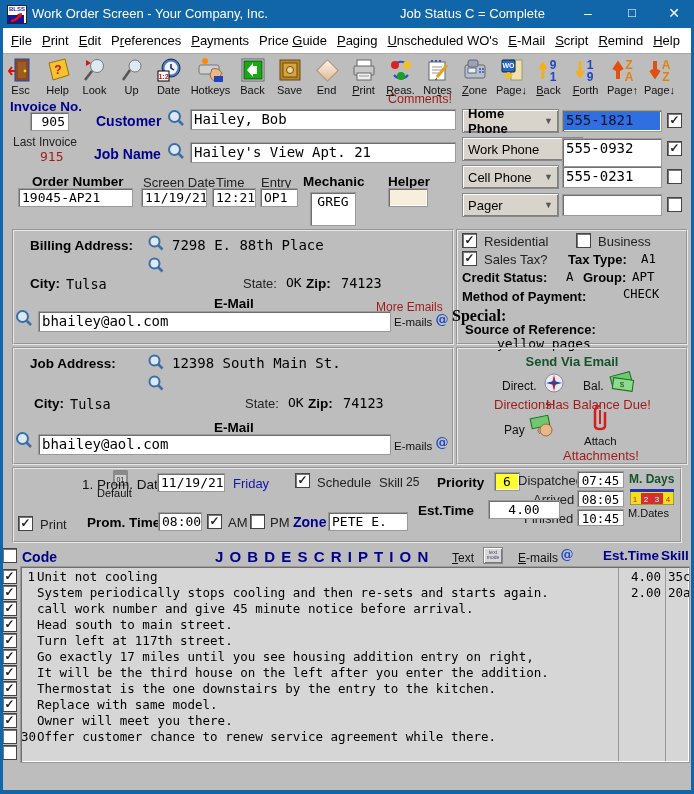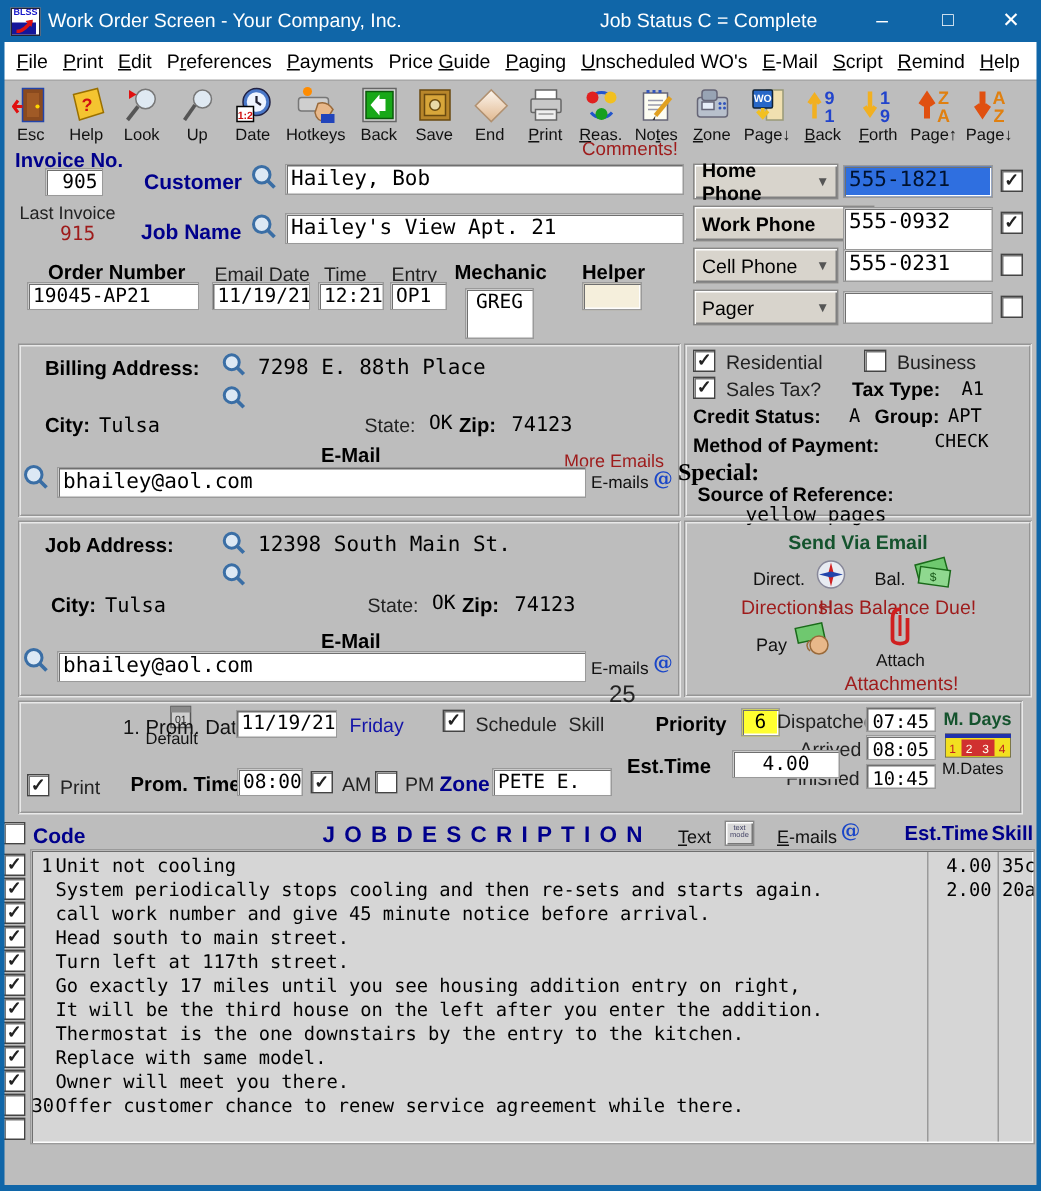--- a/index.html
+++ b/index.html
@@ -289,21 +289,21 @@
       </svg></span>
   <div class="abs inp" style="left:190px;top:142px;width:266px;height:21px;font-size:14px;">Hailey's View Apt. 21</div>
 
   <div class="abs dd" style="left:462px;top:109px;width:97px;height:24px;font-weight:bold;">
       <span>Home Phone</span>
       <span style="font-size:9px;color:#555;">▼</span>
     </div>
   <div class="abs inp sel" style="left:562px;top:110px;width:100px;height:22px;font-size:14px;">555-1821</div>
   <div class="abs cb" style="left:667px;top:113px;">✓</div>
 
-  <div class="abs dd" style="left:462px;top:137px;width:121px;height:24px;font-weight:bold;">
+  <div class="abs dd" style="left:462px;top:137px;width:121px;height:24px;font-weight:normal;">
       <span>Work Phone</span>
       <span style="font-size:9px;color:#555;">▼</span>
     </div>
   <div class="abs inp" style="left:562px;top:138px;width:100px;height:38px;font-size:14px;">555-0932</div>
   <div class="abs cb" style="left:667px;top:141px;">✓</div>
 
   <div class="abs dd" style="left:462px;top:165px;width:97px;height:24px;">
       <span>Cell Phone</span>
       <span style="font-size:9px;color:#555;">▼</span>
     </div>
@@ -311,21 +311,21 @@
   <div class="abs cb" style="left:667px;top:169px;"></div>
 
   <div class="abs dd" style="left:462px;top:193px;width:97px;height:24px;">
       <span>Pager</span>
       <span style="font-size:9px;color:#555;">▼</span>
     </div>
   <div class="abs inp" style="left:562px;top:194px;width:100px;height:22px;font-size:14px;"></div>
   <div class="abs cb" style="left:667px;top:197px;"></div>
 
   <span class="abs bk" style="left:32px;top:174px;font-size:13.5px;">Order Number</span>
-  <span class="abs gy" style="left:143px;top:175px;font-size:13px;">Email Date</span>
+  <span class="abs gy" style="left:143px;top:175px;font-size:13px;">Screen Date</span>
   <span class="abs gy" style="left:216px;top:175px;font-size:13px;">Time</span>
   <span class="abs gy" style="left:261px;top:175px;font-size:13px;">Entry</span>
   <span class="abs bk" style="left:303px;top:174px;font-size:13.5px;">Mechanic</span>
   <span class="abs bk" style="left:388px;top:174px;font-size:13.5px;">Helper</span>
   <div class="abs inp" style="left:18px;top:188px;width:115px;height:19px;">19045-AP21</div>
   <div class="abs inp" style="left:141px;top:188px;width:66px;height:19px;">11/19/21</div>
   <div class="abs inp" style="left:212px;top:188px;width:44px;height:19px;">12:21</div>
   <div class="abs inp" style="left:260px;top:188px;width:38px;height:19px;">OP1</div>
   <div class="abs inp" style="left:310px;top:192px;width:46px;height:34px;text-align:center;">GREG</div>
   <div class="abs inp" style="left:388px;top:188px;width:40px;height:19px;background:#f5efdc;"></div>
@@ -439,21 +439,21 @@
       </svg></span>
   <span class="abs" style="left:97px;top:487px;font-size:11px;color:#111;">Default</span>
   <div class="abs cb" style="left:18px;top:516px;">✓</div>
   <span class="abs gy" style="left:40px;top:517px;font-size:13px;">Print</span>
   <span class="abs" style="left:82px;top:477px;font-size:13.5px;color:#111;">1. Prom. Date</span>
   <div class="abs inp" style="left:157px;top:473px;width:68px;height:19px;">11/19/21</div>
   <span class="abs nv" style="left:233px;top:476px;font-size:13px;font-weight:normal;color:#1414a8;">Friday</span>
   <div class="abs cb" style="left:295px;top:473px;">✓</div>
   <span class="abs gy" style="left:317px;top:475px;font-size:13px;">Schedule</span>
   <span class="abs gy" style="left:379px;top:475px;font-size:13px;">Skill</span>
-  <span class="abs gy" style="left:406px;top:455px;font-size:16px;">25</span>
+  <span class="abs gy" style="left:406px;top:475px;font-size:12px;">25</span>
   <span class="abs bk" style="left:437px;top:475px;font-size:13.5px;">Priority</span>
   <div class="abs inp" style="left:494px;top:472px;width:26px;height:19px;background:#ffff30;text-align:center;">6</div>
 
   <span class="abs gy" style="left:518px;top:473px;font-size:13px;">Dispatched</span>
   <div class="abs inp" style="left:577px;top:471px;width:47px;height:17px;text-align:center;font-size:12.5px;">07:45</div>
   <span class="abs gy" style="left:533px;top:492px;font-size:13px;">Arrived</span>
   <div class="abs inp" style="left:577px;top:490px;width:47px;height:17px;text-align:center;font-size:12.5px;">08:05</div>
   <span class="abs gy" style="left:524px;top:511px;font-size:13px;">Finished</span>
   <div class="abs inp" style="left:577px;top:509px;width:47px;height:17px;text-align:center;font-size:12.5px;">10:45</div>
   <span class="abs rdb" style="left:629px;top:472px;font-size:12px;">M. Days</span>

